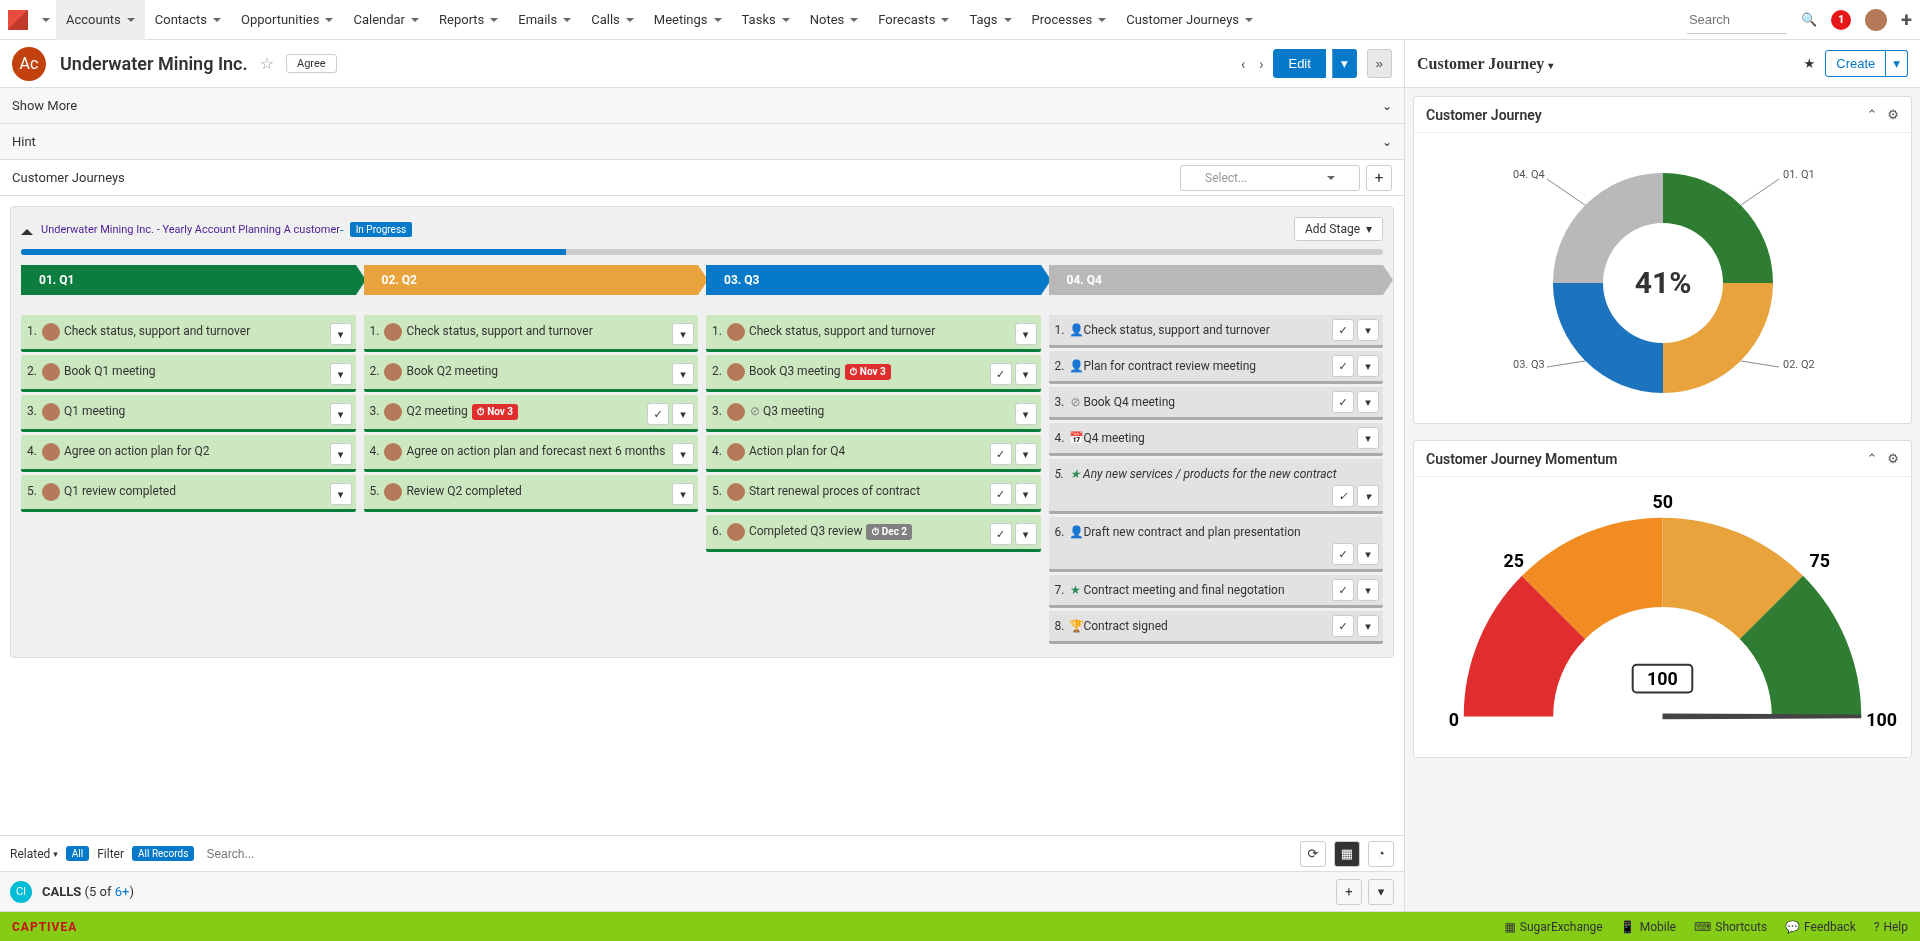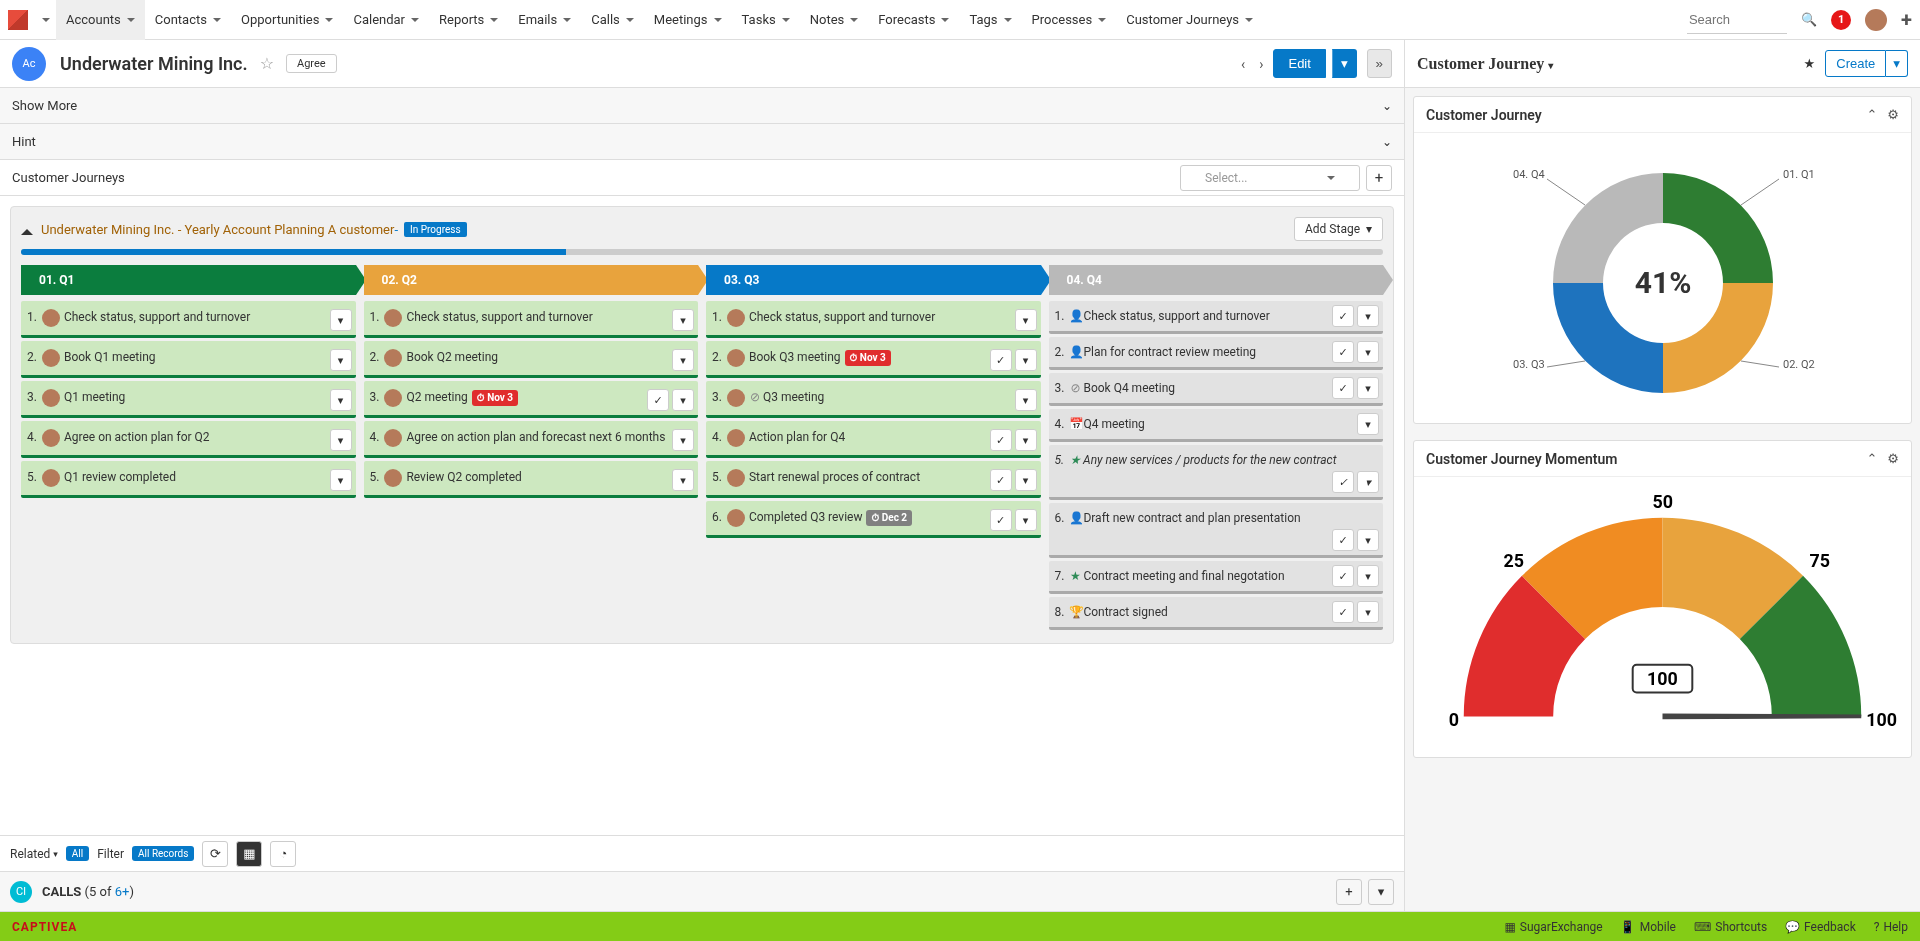--- a/index.html
+++ b/index.html
@@ -14,57 +14,57 @@
 .spacer{flex:1;}
 .search-box{height:28px;border:none;border-bottom:1px solid #ccc;width:100px;outline:none;font-size:13px;padding:2px;}
 .top-icons{display:flex;align-items:center;gap:14px;margin-left:14px;}
 .icon-btn{cursor:pointer;color:#555;}
 .badge-red{width:20px;height:20px;background:#e61718;color:#fff;border-radius:50%;display:flex;align-items:center;justify-content:center;font-size:11px;font-weight:bold;}
 .avatar-sm{width:22px;height:22px;border-radius:50%;background:#b57a5a;display:inline-block;}
 .main-wrap{display:flex;height:calc(100vh - 70px);}
 .left-pane{flex:1;min-width:0;display:flex;flex-direction:column;overflow:hidden;border-right:1px solid #ddd;}
 .right-pane{width:515px;display:flex;flex-direction:column;overflow:auto;background:#f5f5f5;}
 .record-header{height:48px;display:flex;align-items:center;padding:0 12px;background:#fff;border-bottom:1px solid #ddd;}
-.avatar-ac{width:34px;height:34px;border-radius:50%;background:#3b82f6;color:#fff;display:flex;align-items:center;justify-content:center;font-size:11px;margin-right:14px;}
+.avatar-ac{width:34px;height:34px;border-radius:50%;background:#c2410c;color:#fff;display:flex;align-items:center;justify-content:center;font-size:16px;margin-right:14px;}
 .record-title{font-size:18px;font-weight:600;}
 .star-icon{margin-left:12px;color:#999;cursor:pointer;font-size:16px;}
 .follow-btn{margin-left:12px;border:1px solid #ccc;border-radius:3px;padding:2px 10px;font-size:11px;cursor:pointer;background:#fff;}
 .hdr-right{margin-left:auto;display:flex;align-items:center;gap:6px;}
 .chev-btn{color:#555;cursor:pointer;padding:4px;font-size:14px;}
 .edit-btn{background:#0679c8;color:#fff;border:1px solid #0679c8;padding:6px 14px;font-size:13px;border-radius:3px 0 0 3px;cursor:pointer;}
 .edit-drop{background:#0679c8;color:#fff;border:1px solid #0679c8;border-left:1px solid rgba(255,255,255,0.3);padding:6px 8px;border-radius:0 3px 3px 0;cursor:pointer;}
 .gray-chev{background:#e8e8e8;border:1px solid #ccc;padding:6px 8px;border-radius:3px;cursor:pointer;margin-left:4px;color:#555;}
 .collapsible{height:36px;background:#f7f7f7;border-bottom:1px solid #ddd;display:flex;align-items:center;padding:0 12px;cursor:pointer;}
 .collapsible .chev-down{margin-left:auto;font-size:12px;}
 .cj-header{height:36px;background:#fff;border-bottom:1px solid #ddd;display:flex;align-items:center;padding:0 12px;}
 .cj-select{margin-left:auto;height:26px;border:1px solid #ccc;border-radius:3px;width:180px;display:flex;align-items:center;padding:0 24px;color:#999;font-size:12px;cursor:pointer;}
 .cj-select .caret{margin-left:auto;}
 .cj-add{width:26px;height:26px;border:1px solid #ccc;border-radius:3px;margin-left:6px;display:flex;align-items:center;justify-content:center;cursor:pointer;font-size:15px;}
 .journey-body{flex:1;overflow:auto;padding:10px;background:#fff;}
 .journey-card{border:1px solid #ddd;border-radius:4px;background:#f0f0f0;padding:10px;}
 .journey-top{display:flex;align-items:center;margin-bottom:8px;}
 .tri-btn{width:0;height:0;border:6px solid transparent;border-bottom-color:#333;margin-right:8px;cursor:pointer;}
-.journey-link{color:#a16207;cursor:pointer;font-size:13px;}
+.journey-link{color:#4c1d95;cursor:pointer;font-size:11px;}
 .status-chip{background:#0679c8;color:#fff;font-size:10px;padding:2px 6px;border-radius:2px;margin-left:6px;}
 .add-stage-btn{margin-left:auto;border:1px solid #ccc;border-radius:3px;padding:4px 10px;background:#fff;font-size:12px;cursor:pointer;display:flex;align-items:center;}
 .progress-track{height:6px;background:#ccc;border-radius:3px;margin-bottom:10px;overflow:hidden;}
 .progress-fill{height:100%;background:#0679c8;}
 .stages-row{display:flex;gap:8px;}
 .stage-col{flex:1;min-width:0;}
 .stage-arrow{height:30px;position:relative;color:#fff;font-weight:bold;font-size:12px;display:flex;align-items:center;padding-left:18px;}
 .stage-arrow::after{content:'';position:absolute;right:-10px;top:0;border:15px solid transparent;border-left-width:10px;border-right:0;}
 .s-green{background:#0b7d3e;}
 .s-green.stage-arrow::after{border-left-color:#0b7d3e;}
 .s-orange{background:#e8a33d;}
 .s-orange.stage-arrow::after{border-left-color:#e8a33d;}
 .s-blue{background:#0679c8;}
 .s-blue.stage-arrow::after{border-left-color:#0679c8;}
 .s-gray{background:#b9b9b9;}
 .s-gray.stage-arrow::after{border-left-color:#b9b9b9;}
-.tasks{margin-top:6px;}
+.tasks{margin-top:20px;}
 .task{padding:8px 6px;font-size:12px;border-radius:2px;margin-bottom:3px;position:relative;}
 .task-green{background:#cde8c0;border-bottom:3px solid #0b7d3e;}
 .task-gray{background:#e2e2e2;border-bottom:3px solid #aaa;}
 .task .num{margin-right:2px;}
 .task-avatar{width:18px;height:18px;border-radius:50%;background:#b57a5a;display:inline-block;vertical-align:middle;margin-right:4px;}
 .micro-icon{display:inline-block;width:12px;text-align:center;margin-right:2px;color:#7a3fa0;}
 .date-chip{display:inline-block;color:#fff;font-size:10px;padding:2px 5px;border-radius:3px;margin-left:4px;font-weight:bold;}
 .chip-red{background:#e02d2d;}
 .chip-gray{background:#808080;}
 .task-ctrl{position:absolute;right:4px;bottom:4px;display:flex;gap:3px;}
@@ -332,20 +332,21 @@
     </div>
 
     <div class="related-bar">
       <span class="related-drop">
           <span>Related</span> 
           <span style="font-size:9px;margin-left:3px">▾</span>
         </span>
       <span class="pill">All</span>
       <span class="filter-label">Filter</span>
       <span class="pill">All Records</span>
+      <input class="filter-search" placeholder="Search..." style="">
       <div class="rel-icon">⟳</div>
       <div class="rel-icon active">▦</div>
       <div class="rel-icon">◔</div>
     </div>
 
     <div class="calls-row">
       <div class="call-badge">Cl</div>
       <span class="calls-title">CALLS</span>
       <span class="calls-count">&nbsp;<span>(5 of </span><span class="calls-link">6+</span><span>)</span></span>
       <div style="margin-left:auto;display:flex;gap:6px">

